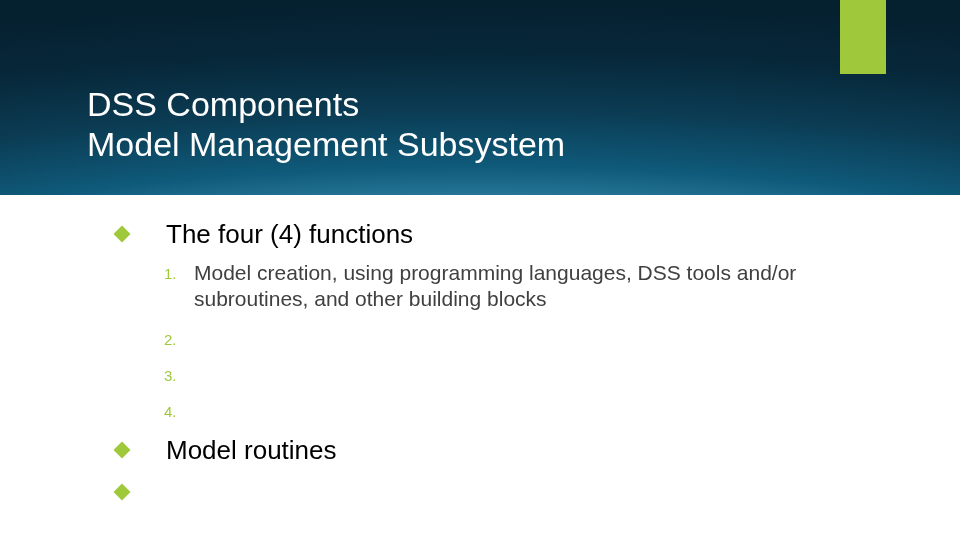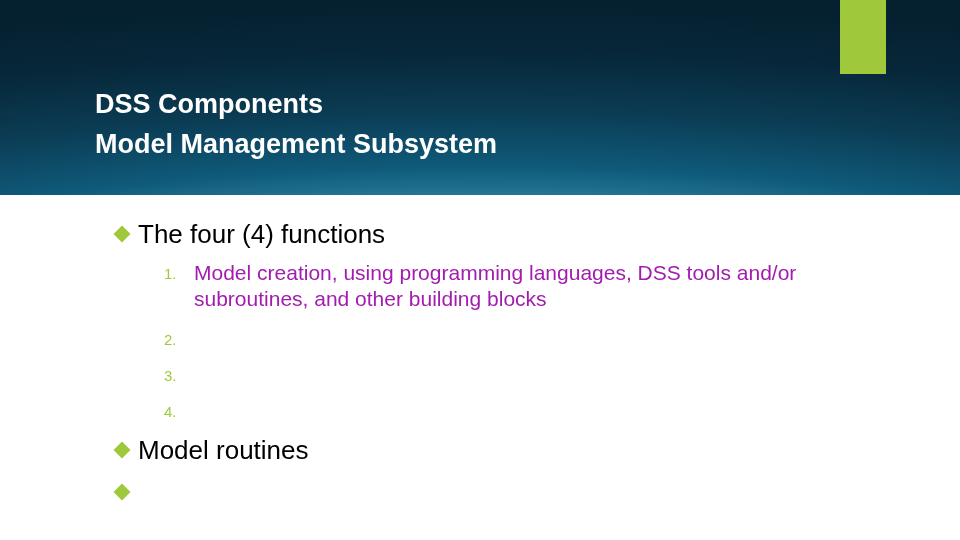--- a/index.html
+++ b/index.html
@@ -28,38 +28,39 @@
   .accent-block {
     position: absolute;
     right: 74px;
     top: 0;
     width: 46px;
     height: 74px;
     background: #9fc93b;
   }
   .title {
     position: absolute;
-    left: 95px;
+    left: 87px;
     top: 84px;
     color: #ffffff;
-    font-size: 27px;
+    font-size: 34px;
     line-height: 40px;
-    font-weight: 700;
+    font-weight: 400;
   }
   .body {
     position: absolute;
     left: 116px;
     top: 218px;
     width: 780px;
     color: #000000;
   }
   .bullet-row {
     display: flex;
     align-items: flex-start;
     margin-bottom: 6px;
+    gap: 28px;
   }
   .bullet-row.big {
     margin-bottom: 10px;
   }
   .diamond {
     width: 12px;
     height: 12px;
     background: #9fc93b;
     transform: rotate(45deg);
     flex: 0 0 auto;
@@ -81,21 +82,21 @@
   .num-marker {
     width: 30px;
     flex: 0 0 auto;
     font-size: 15px;
     color: #9fc93b;
     padding-top: 5px;
   }
   .num-text {
     font-size: 21px;
     line-height: 26px;
-    color: #a21caf;
+    color: #404040;
   }
 </style>
 </head>
 <body>
 
 <div class="slide">
 
   <div class="header-band"></div>
   <div class="accent-block"></div>
 

